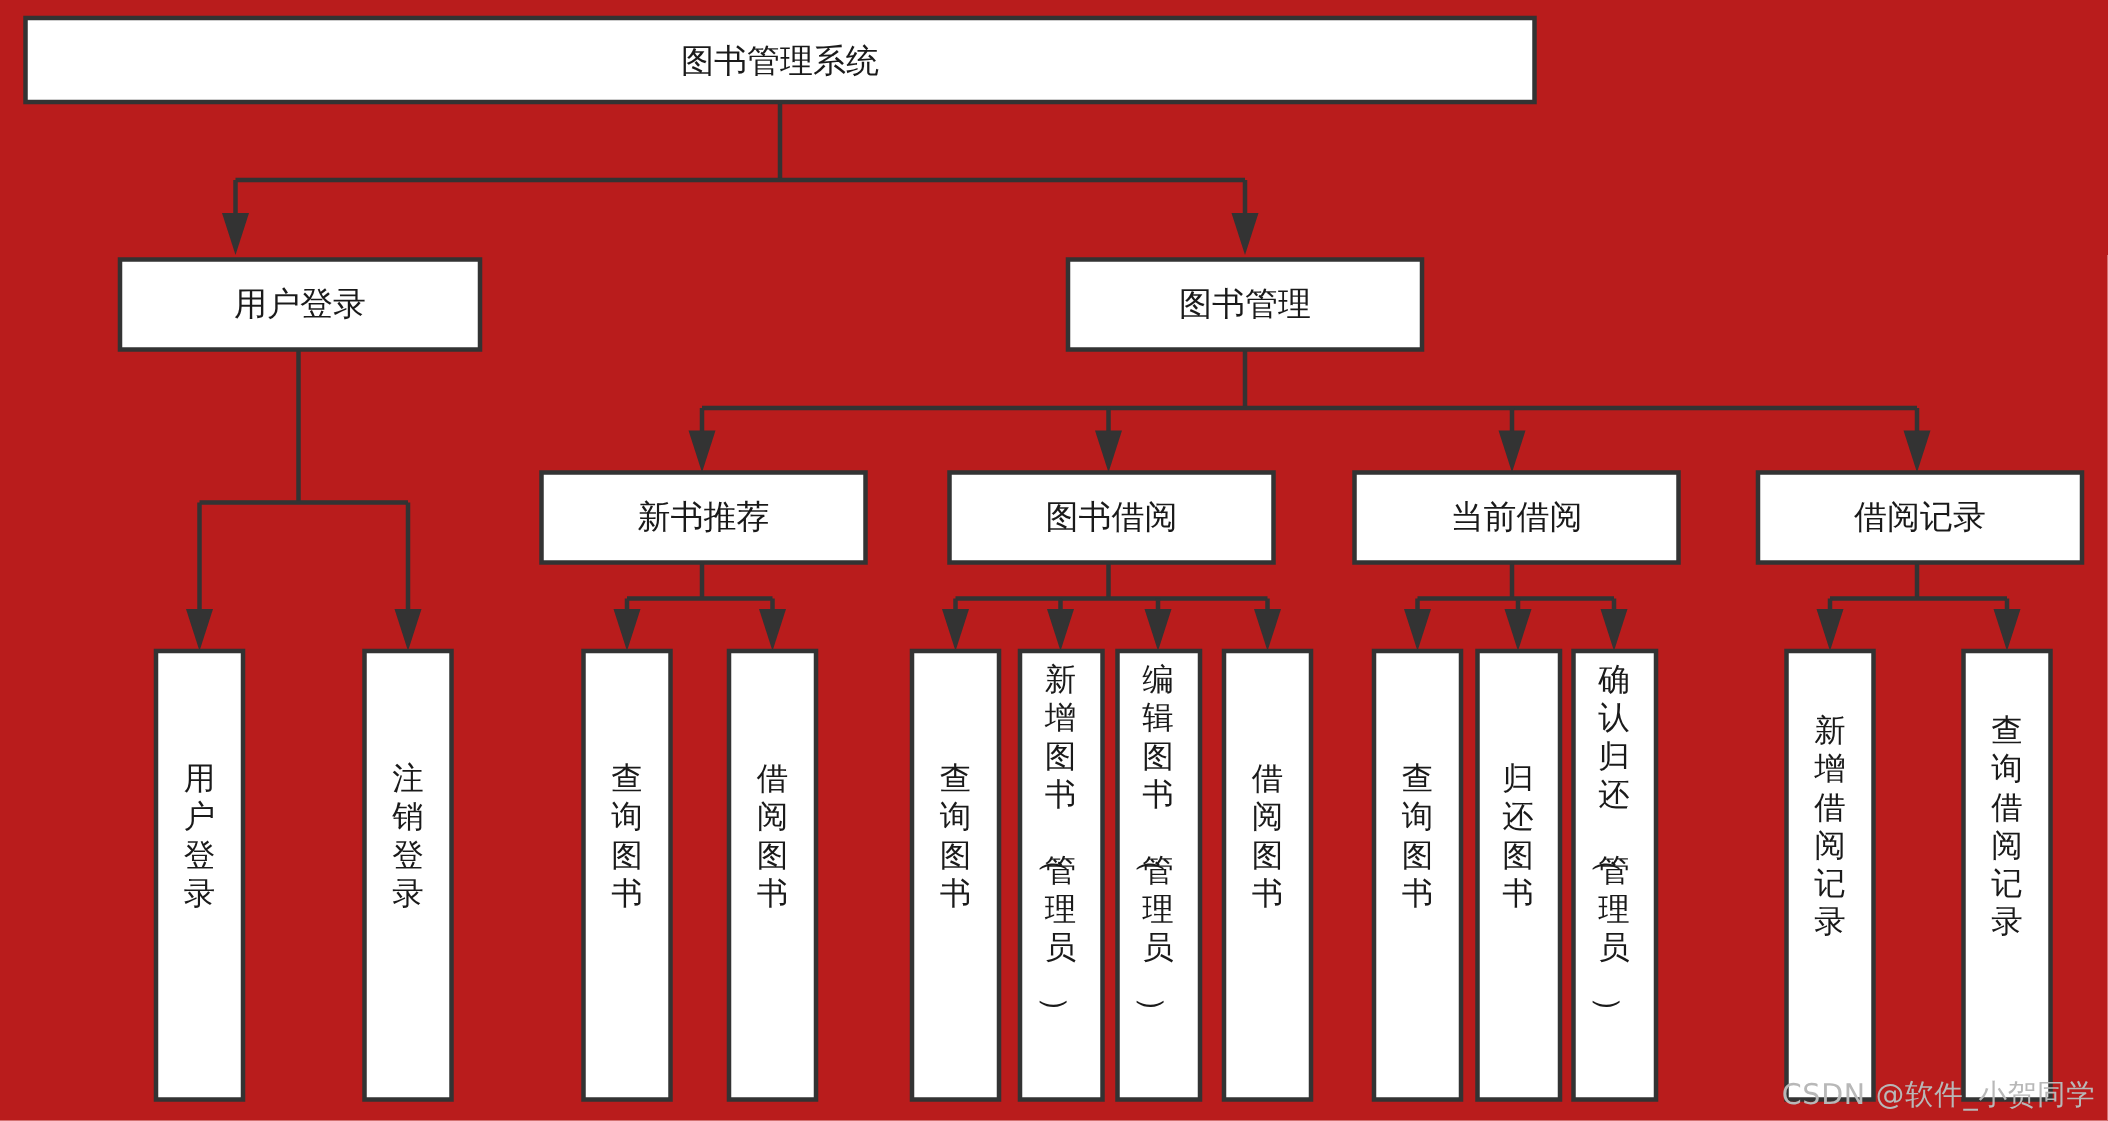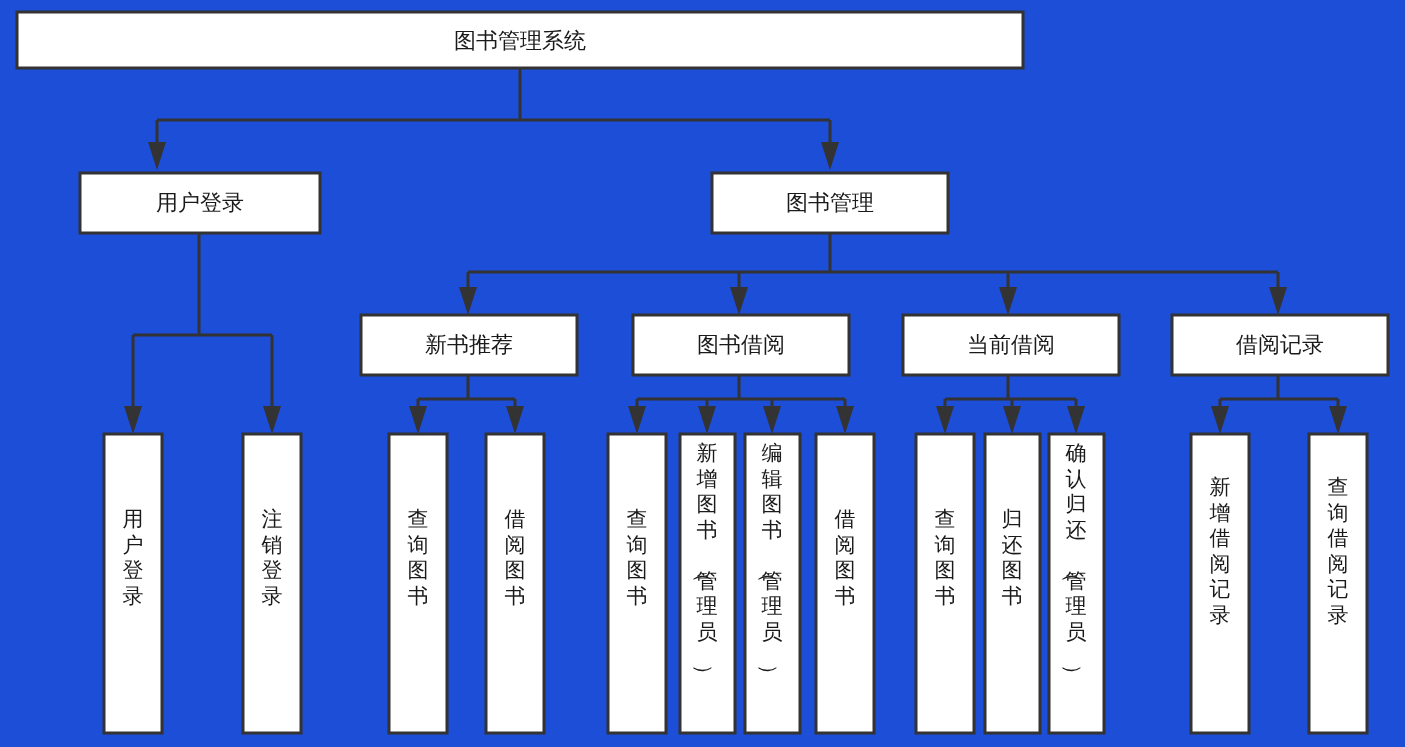--- a/index.html
+++ b/index.html
@@ -10,21 +10,21 @@
   body {
     width: 1405px;
     height: 747px;
     font-family: "DejaVu Sans", "Liberation Sans", sans-serif;
     overflow: hidden;
   }
   #diagram-root {
     position: relative;
     width: 1405px;
     height: 747px;
-    background: #1d4ed8;
+    background: #b91c1c;
   }
   svg.flow {
     position: absolute;
     left: 0;
     top: 0;
     width: 1405px;
     height: 747px;
   }
   .node-rect {
     fill: #ffffff;
@@ -243,14 +243,15 @@
       <text class="node-label-vert" x="1220" y="494"><tspan x="1220" y="494">新</tspan><tspan x="1220" y="519.5">增</tspan><tspan x="1220" y="545">借</tspan><tspan x="1220" y="570.5">阅</tspan><tspan x="1220" y="596">记</tspan><tspan x="1220" y="621.5">录</tspan></text>
     </g>
 
     <g>
       <rect class="node-rect" x="1309" y="434" width="58" height="299"></rect>
       <text class="node-label-vert" x="1338" y="494"><tspan x="1338" y="494">查</tspan><tspan x="1338" y="519.5">询</tspan><tspan x="1338" y="545">借</tspan><tspan x="1338" y="570.5">阅</tspan><tspan x="1338" y="596">记</tspan><tspan x="1338" y="621.5">录</tspan></text>
     </g>
 
   </svg>
 
+  <div class="watermark">CSDN @软件_小贺同学</div>
 
 </div>
 
 </body></html>

